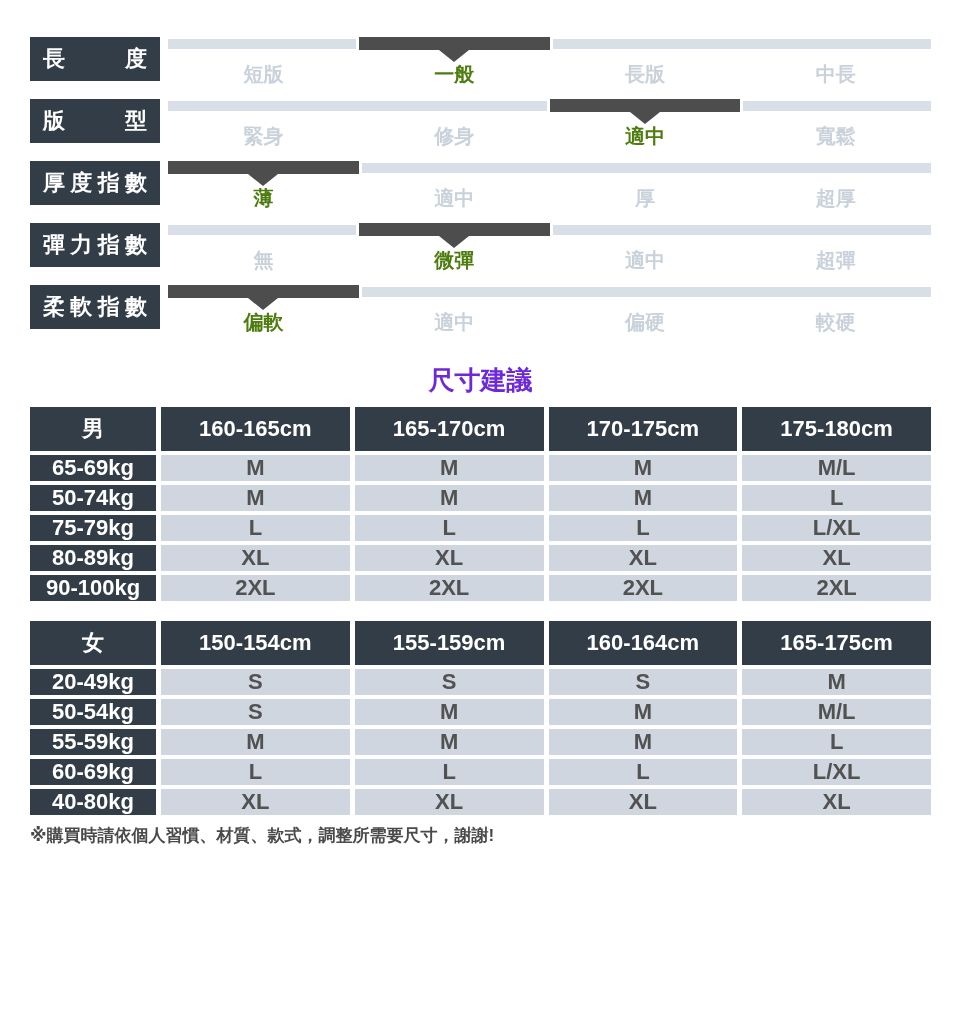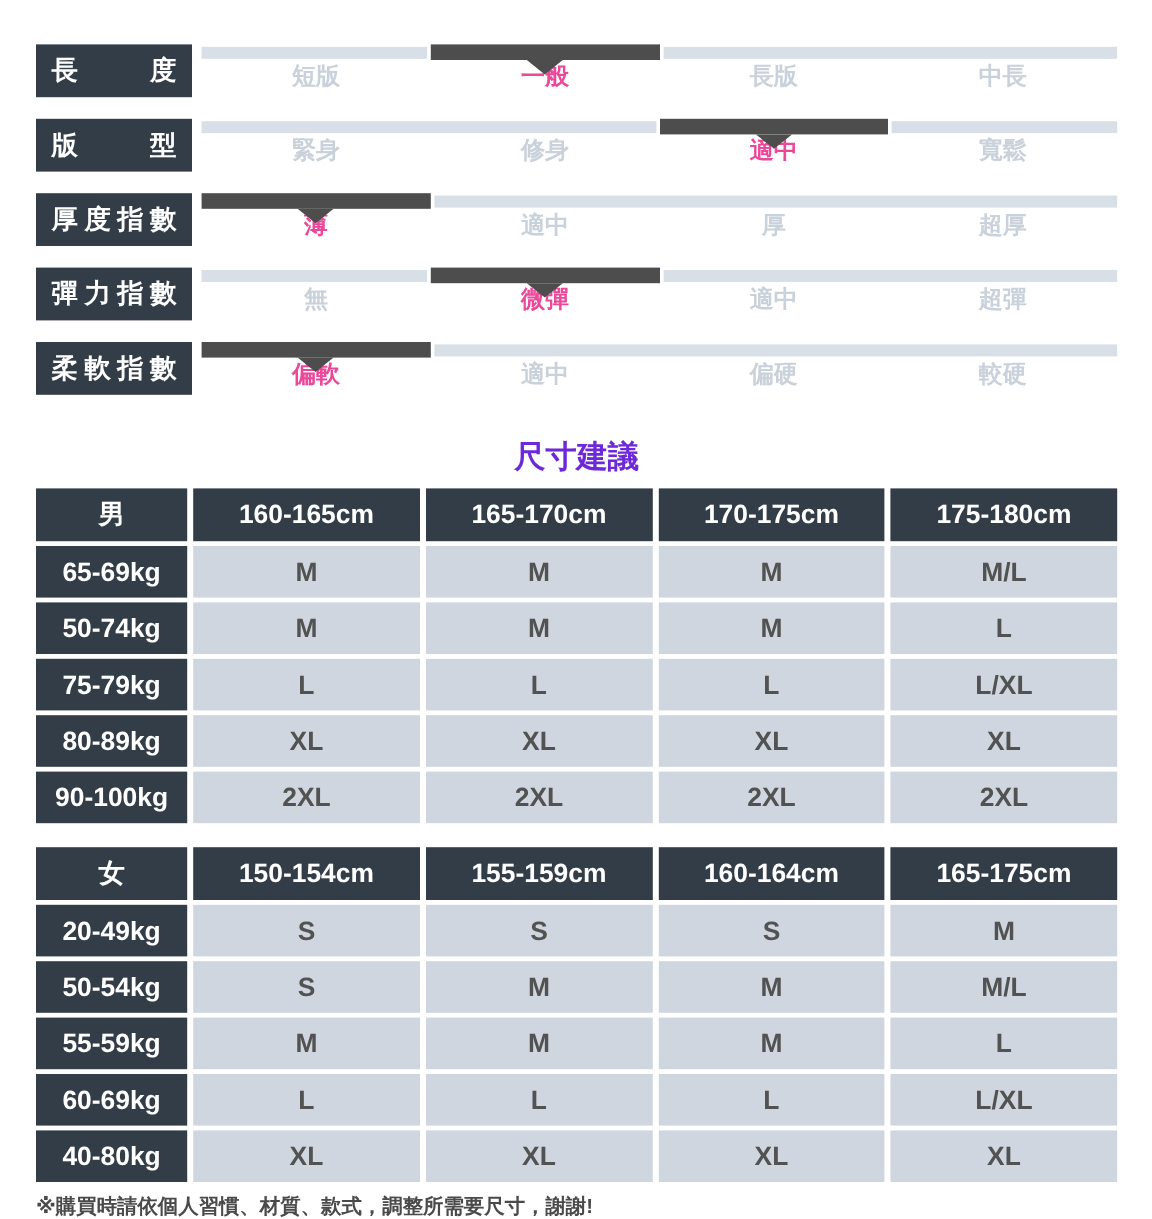--- a/index.html
+++ b/index.html
@@ -26,32 +26,32 @@
   .seg {
     position:absolute; top:0; width:25%; height:13px; background:#4d4d4d;
     box-shadow:-3px 0 0 0 #ffffff, 3px 0 0 0 #ffffff;
   }
   .seg::after {
     content:""; position:absolute; top:13px; left:50%; transform:translateX(-50%);
     width:0; height:0;
     border-left:15px solid transparent; border-right:15px solid transparent;
     border-top:12px solid #4d4d4d;
   }
-  .opts { display:flex; }
+  .opts { display:flex; margin-top:11px; }
   .opt { width:25%; text-align:center; font-size:20px; color:#c9d1db; }
-  .opt.selected { color:#ec4899; }
+  .opt.selected { color:#4d7c0f; }
 
   
   .size-title { text-align:center; font-size:26px; color:#6d28d9; margin:16px 0 9px; }
   .size-table {
     display:grid; grid-template-columns:126px repeat(4,1fr);
     column-gap:5px; row-gap:4px;
   }
   .size-table.women { margin-top:20px; }
-  .cell { height:43px; display:flex; align-items:center; justify-content:center; font-size:22px; }
+  .cell { height:26px; display:flex; align-items:center; justify-content:center; font-size:22px; }
   .th { background:#333d48; color:#ffffff; height:44px; }
   .rowlabel { background:#333d48; color:#ffffff; }
   .td { background:#cfd6df; color:#525252; }
   .footnote { margin-top:9px; font-size:17px; color:#4a4a4a; }
 </style>
 </head>
 <body>
 
 <div class="page">
 

